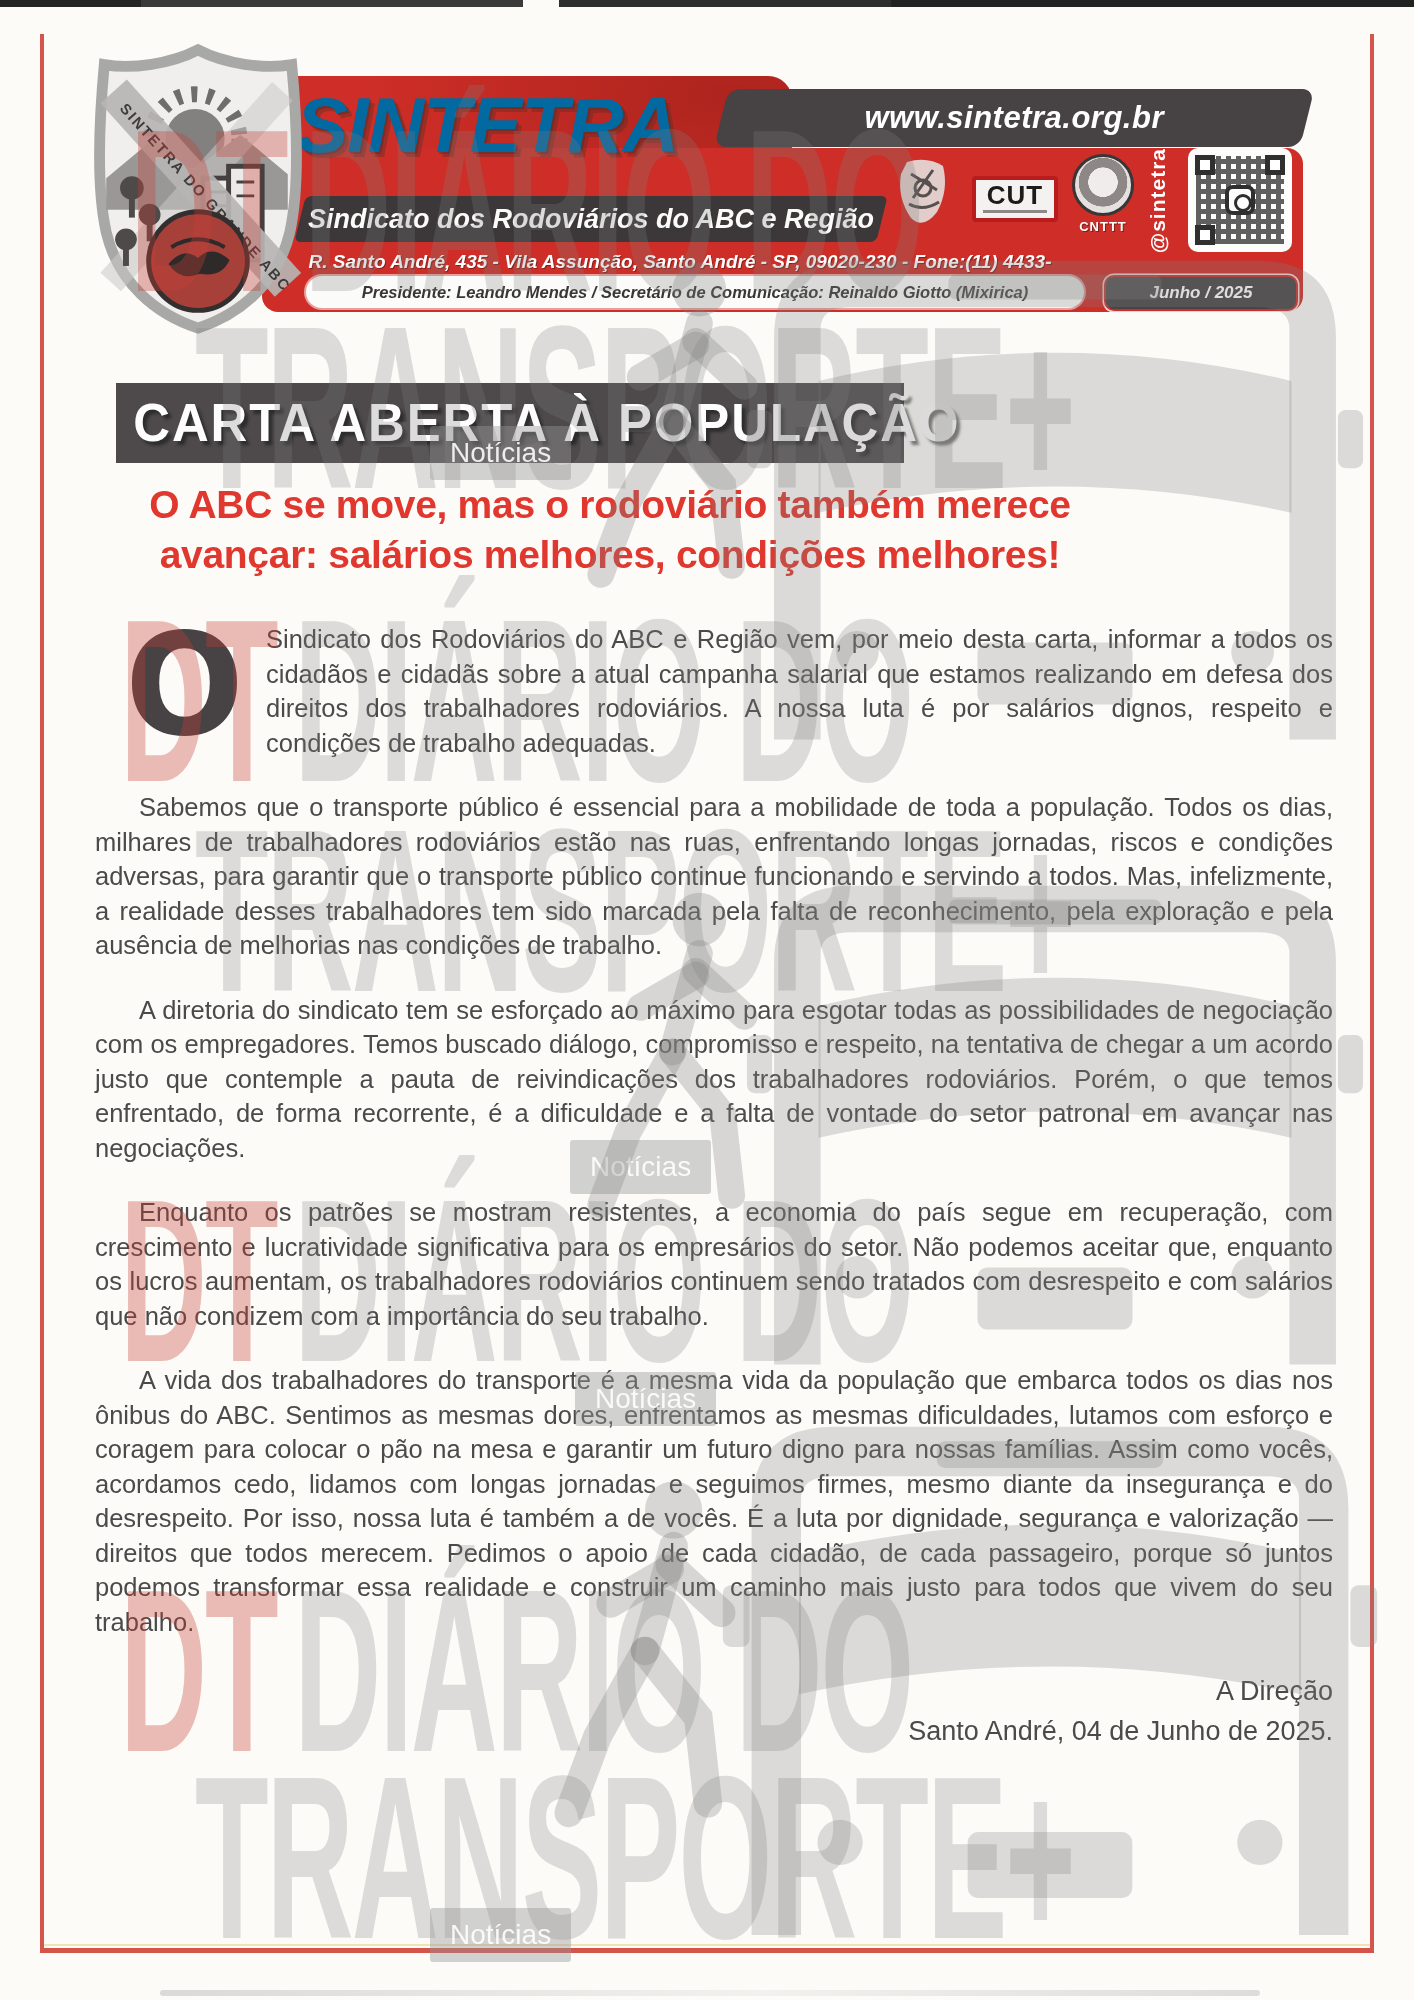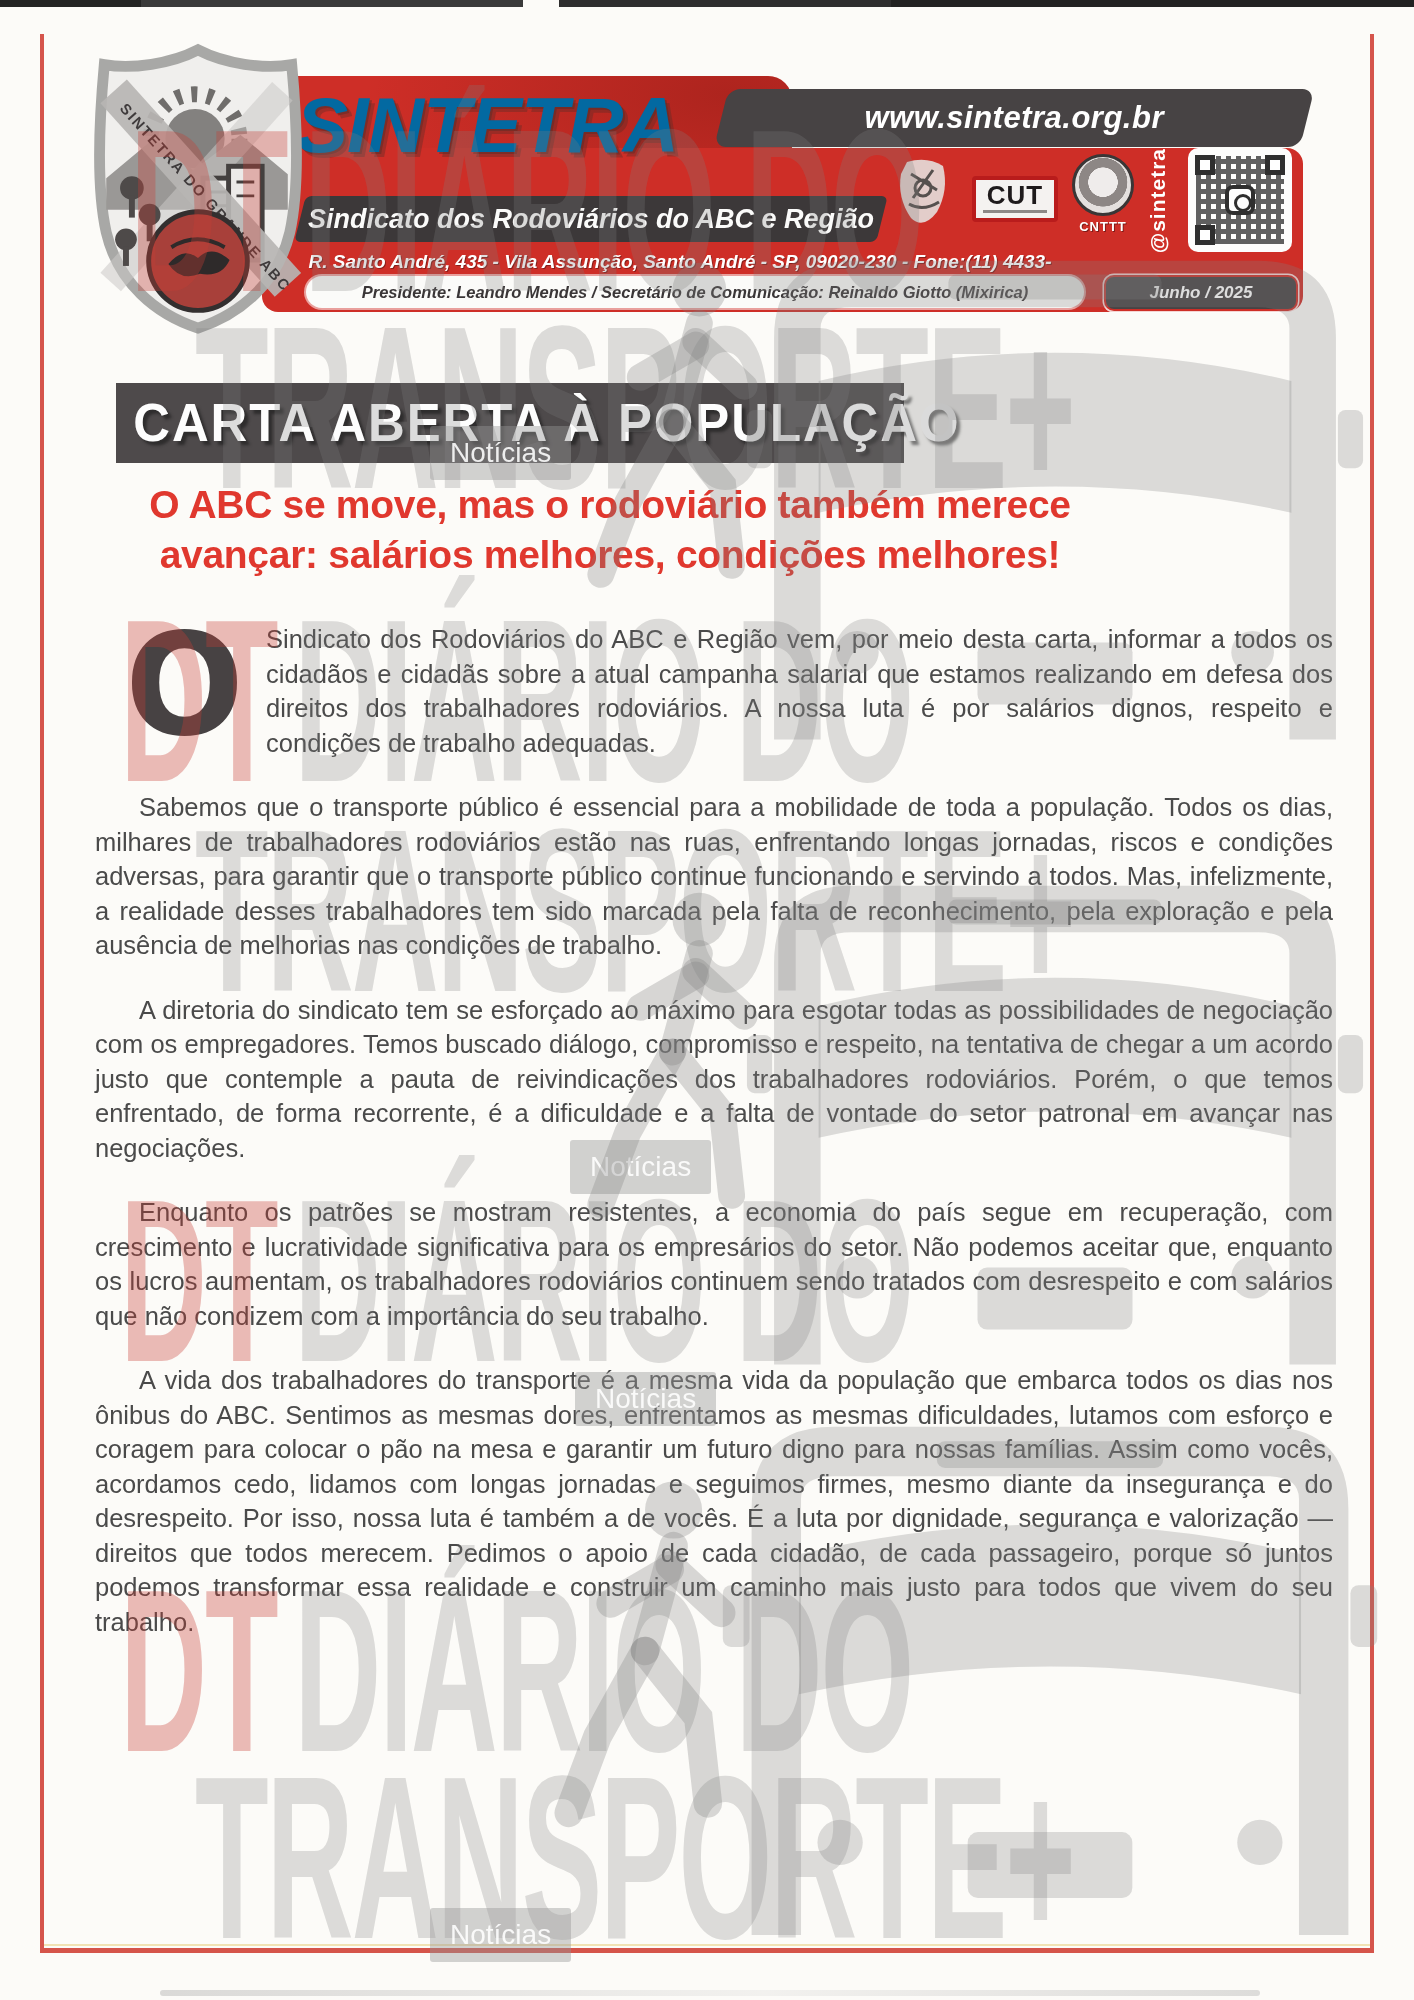--- a/index.html
+++ b/index.html
@@ -200,20 +200,24 @@
   </div>
 
   <div class="letter">
     <p class="first">
       <span class="dropcap">O</span><span>Sindicato dos Rodoviários do ABC e Região vem, por meio desta carta, informar a todos os cidadãos e cidadãs sobre a atual campanha salarial que estamos realizando em defesa dos direitos dos trabalhadores rodoviários. A nossa luta é por salários dignos, respeito e condições de trabalho adequadas.</span>
     </p>
     <p>Sabemos que o transporte público é essencial para a mobilidade de toda a população. Todos os dias, milhares de trabalhadores rodoviários estão nas ruas, enfrentando longas jornadas, riscos e condições adversas, para garantir que o transporte público continue funcionando e servindo a todos. Mas, infelizmente, a realidade desses trabalhadores tem sido marcada pela falta de reconhecimento, pela exploração e pela ausência de melhorias nas condições de trabalho.</p>
     <p>A diretoria do sindicato tem se esforçado ao máximo para esgotar todas as possibilidades de negociação com os empregadores. Temos buscado diálogo, compromisso e respeito, na tentativa de chegar a um acordo justo que contemple a pauta de reivindicações dos trabalhadores rodoviários. Porém, o que temos enfrentado, de forma recorrente, é a dificuldade e a falta de vontade do setor patronal em avançar nas negociações.</p>
     <p>Enquanto os patrões se mostram resistentes, a economia do país segue em recuperação, com crescimento e lucratividade significativa para os empresários do setor. Não podemos aceitar que, enquanto os lucros aumentam, os trabalhadores rodoviários continuem sendo tratados com desrespeito e com salários que não condizem com a importância do seu trabalho.</p>
     <p>A vida dos trabalhadores do transporte é a mesma vida da população que embarca todos os dias nos ônibus do ABC. Sentimos as mesmas dores, enfrentamos as mesmas dificuldades, lutamos com esforço e coragem para colocar o pão na mesa e garantir um futuro digno para nossas famílias. Assim como vocês, acordamos cedo, lidamos com longas jornadas e seguimos firmes, mesmo diante da insegurança e do desrespeito. Por isso, nossa luta é também a de vocês. É a luta por dignidade, segurança e valorização — direitos que todos merecem. Pedimos o apoio de cada cidadão, de cada passageiro, porque só juntos podemos transformar essa realidade e construir um caminho mais justo para todos que vivem do seu trabalho.</p>
+    <div class="signature">
+      <div>A Direção</div>
+      <div>Santo André, 04 de Junho de 2025.</div>
+    </div>
   </div>
 
   <div class="wm">
 
     <div class="wm-big" style="left:130px;top:95px;"><span class="dt">DT</span><span>DIÁRIO DO</span></div>
     <div class="wm-big" style="left:195px;top:292px;">TRANSPORTE+</div>
     <div class="wm-not" style="left:430px;top:426px;">Notícias</div>
 
     <div class="wm-big" style="left:120px;top:585px;"><span class="dt">DT</span><span>DIÁRIO DO</span></div>
     <div class="wm-big" style="left:195px;top:795px;">TRANSPORTE+</div>

